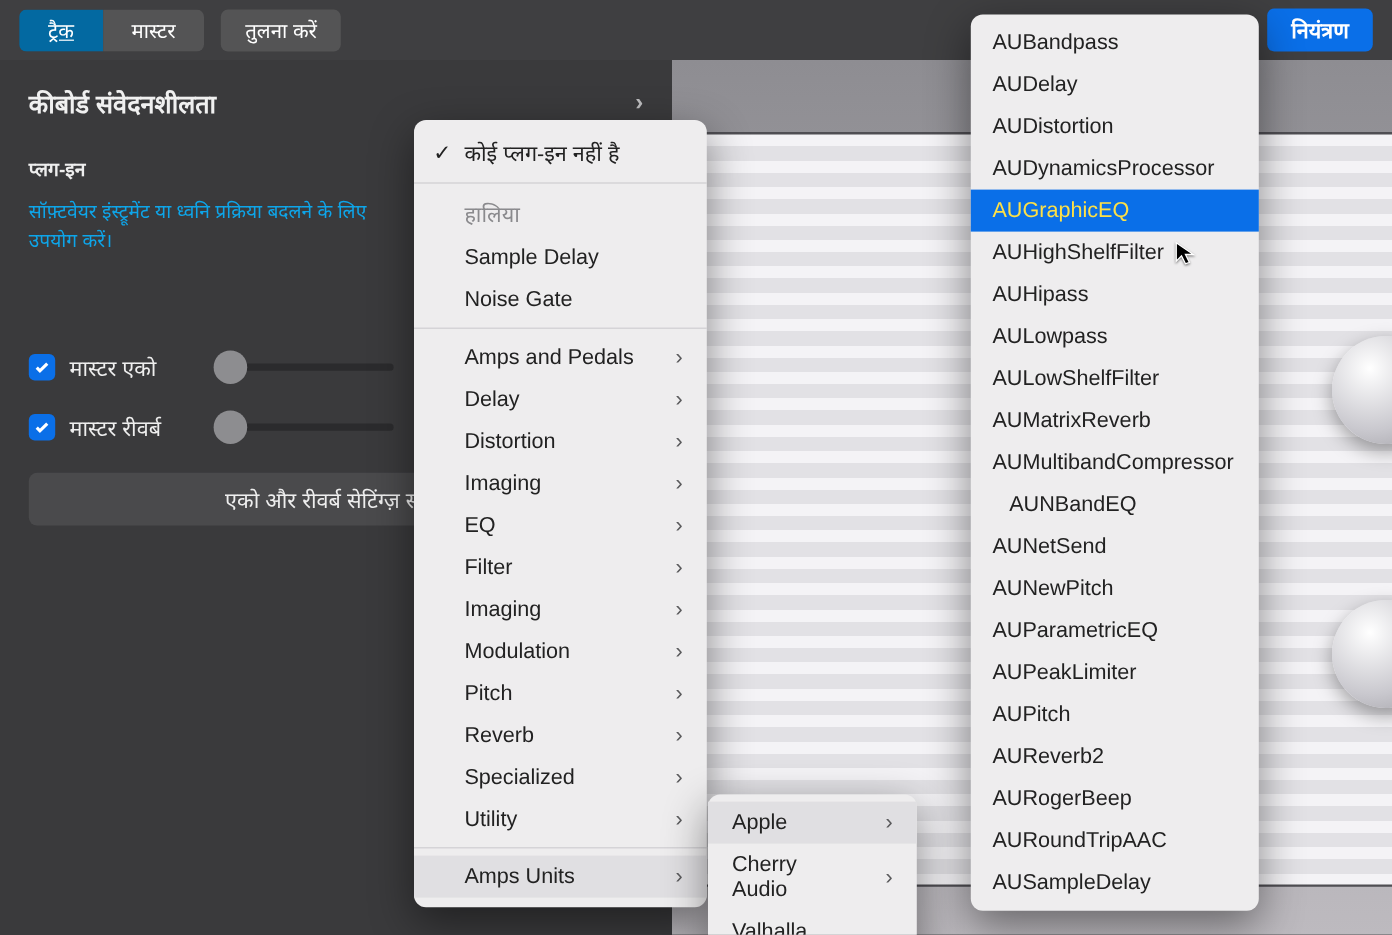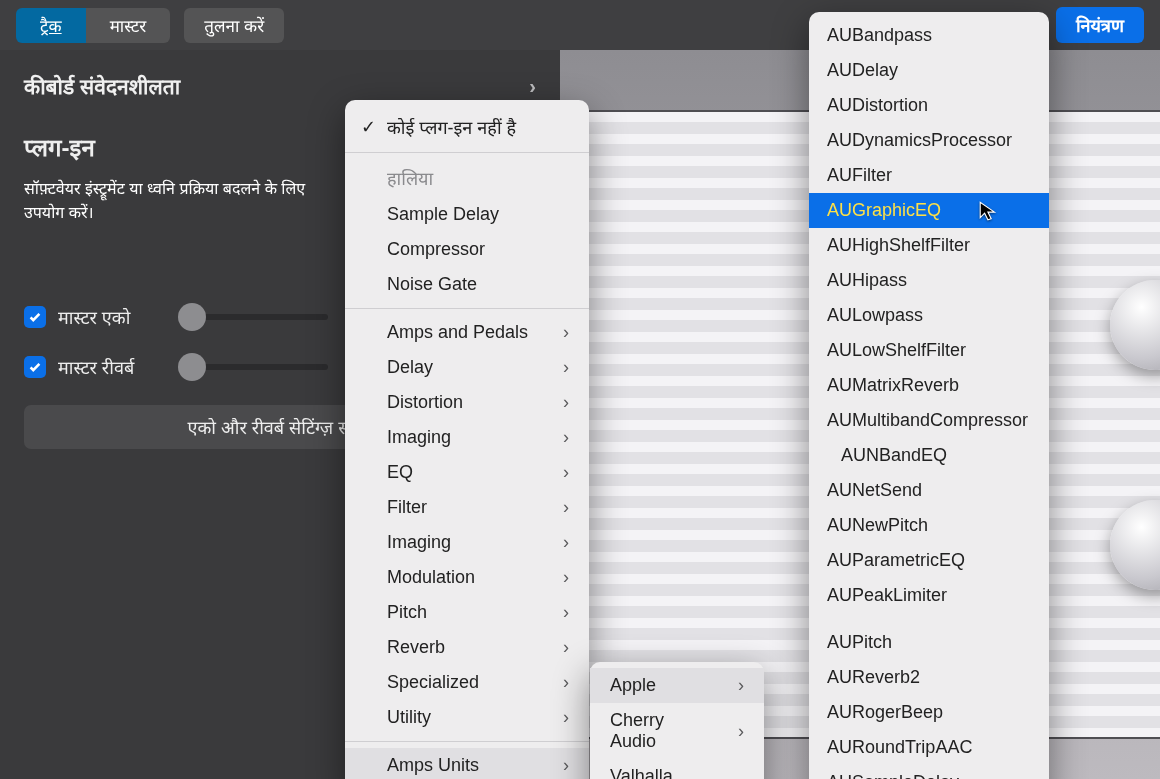--- a/index.html
+++ b/index.html
@@ -10,22 +10,22 @@
 .seg { display: inline-flex; border-radius: 6px; overflow: hidden; margin-right: 14px; }
 .seg button { border: none; font-size: 17px; padding: 6px 24px; cursor: pointer; background: #545455; color: #fff; }
 .seg button.active { background: #0369a1; text-decoration: underline; }
 .btn-plain { background: #545455; color: #fff; border: none; font-size: 17px; padding: 6px 20px; border-radius: 6px; cursor: pointer; }
 .spacer { flex: 1; }
 .btn-right { background: #0a6fe8; color: #fff; border: none; font-size: 18px; padding: 6px 20px; border-radius: 6px; cursor: pointer; font-weight: bold; }
 
 
 .left { position: absolute; left: 0; top: 50px; width: 560px; padding: 22px 24px; color: #eee; }
 .row-head { display: flex; align-items: center; justify-content: space-between; font-size: 21px; font-weight: 600; color: #f0f0f0; margin-bottom: 30px; }
-.sect-title { font-size: 24px; font-weight: 600; margin-bottom: 14px; }
-.hint { font-size: 16px; color: #ffffff; line-height: 1.5; max-width: 320px; margin-bottom: 80px; }
+.sect-title { font-size: 16px; font-weight: 600; margin-bottom: 14px; }
+.hint { font-size: 16px; color: #0ea5e9; line-height: 1.5; max-width: 320px; margin-bottom: 80px; }
 .ctrl { display: flex; align-items: center; margin-bottom: 26px; }
 .chk { width: 22px; height: 22px; border-radius: 5px; background: #0a6fe8; display: inline-flex; align-items: center; justify-content: center; margin-right: 12px; }
 .chk svg { width: 14px; height: 14px; stroke: #fff; stroke-width: 3; fill: none; }
 .ctrl-label { font-size: 18px; color: #eee; width: 120px; }
 .slider { width: 150px; height: 6px; background: #2b2b2d; border-radius: 3px; position: relative; }
 .slider .thumb { position: absolute; top: -11px; left: 0; width: 28px; height: 28px; border-radius: 50%; background: #8d8d90; }
 .wide-btn { display: block; width: 490px; margin-top: 12px; background: #4a4a4c; border: none; color: #eee; font-size: 18px; padding: 10px 0; border-radius: 7px; text-align: center; cursor: pointer; }
 
 
 .bg-right { position: absolute; left: 560px; top: 50px; right: 0; bottom: 0; background: linear-gradient(#8e8d92, #bdbabf); overflow: hidden; }
@@ -107,23 +107,20 @@
       <span data-interactable="false">कोई प्लग-इन नहीं है</span>
     </div>
   <div class="sep" data-interactable="false"></div>
   <div class="item header" data-interactable="false">
       <span data-interactable="false">हालिया</span>
     </div>
   <div class="item" data-interactable="true">
       <span data-interactable="false">Sample Delay</span>
     </div>
   <div class="item" data-interactable="true">
-      <span data-interactable="false">Compressor</span>
-    </div>
-  <div class="item" data-interactable="true">
       <span data-interactable="false">Noise Gate</span>
     </div>
   <div class="sep" data-interactable="false"></div>
   <div class="item" data-interactable="true">
       <span data-interactable="false">Amps and Pedals</span>
       <span class="chev" data-interactable="false">›</span>
     </div>
   <div class="item" data-interactable="true">
       <span data-interactable="false">Delay</span>
       <span class="chev" data-interactable="false">›</span>
@@ -196,23 +193,20 @@
     </div>
     <div class="item" data-interactable="true" style="padding-left: 18px;">
       <span data-interactable="false">AUDelay</span>
     </div>
     <div class="item" data-interactable="true" style="padding-left: 18px;">
       <span data-interactable="false">AUDistortion</span>
     </div>
     <div class="item" data-interactable="true" style="padding-left: 18px;">
       <span data-interactable="false">AUDynamicsProcessor</span>
     </div>
-    <div class="item" data-interactable="true" style="padding-left: 18px;">
-      <span data-interactable="false">AUFilter</span>
-    </div>
     <div class="item sel" data-interactable="true" style="padding-left: 18px;">
       <span data-interactable="false">AUGraphicEQ</span>
     </div>
     <div class="item" data-interactable="true" style="padding-left: 18px;">
       <span data-interactable="false">AUHighShelfFilter</span>
     </div>
     <div class="item" data-interactable="true" style="padding-left: 18px;">
       <span data-interactable="false">AUHipass</span>
     </div>
     <div class="item" data-interactable="true" style="padding-left: 18px;">
@@ -235,21 +229,21 @@
     </div>
     <div class="item" data-interactable="true" style="padding-left: 18px;">
       <span data-interactable="false">AUNewPitch</span>
     </div>
     <div class="item" data-interactable="true" style="padding-left: 18px;">
       <span data-interactable="false">AUParametricEQ</span>
     </div>
     <div class="item" data-interactable="true" style="padding-left: 18px;">
       <span data-interactable="false">AUPeakLimiter</span>
     </div>
-    <div class="item" data-interactable="true" style="padding-left: 18px; margin-top: 12px;">
+    <div class="item" data-interactable="true" style="padding-left: 18px;">
       <span data-interactable="false">AUPitch</span>
     </div>
     <div class="item" data-interactable="true" style="padding-left: 18px;">
       <span data-interactable="false">AUReverb2</span>
     </div>
     <div class="item" data-interactable="true" style="padding-left: 18px;">
       <span data-interactable="false">AURogerBeep</span>
     </div>
     <div class="item" data-interactable="true" style="padding-left: 18px;">
       <span data-interactable="false">AURoundTripAAC</span>

